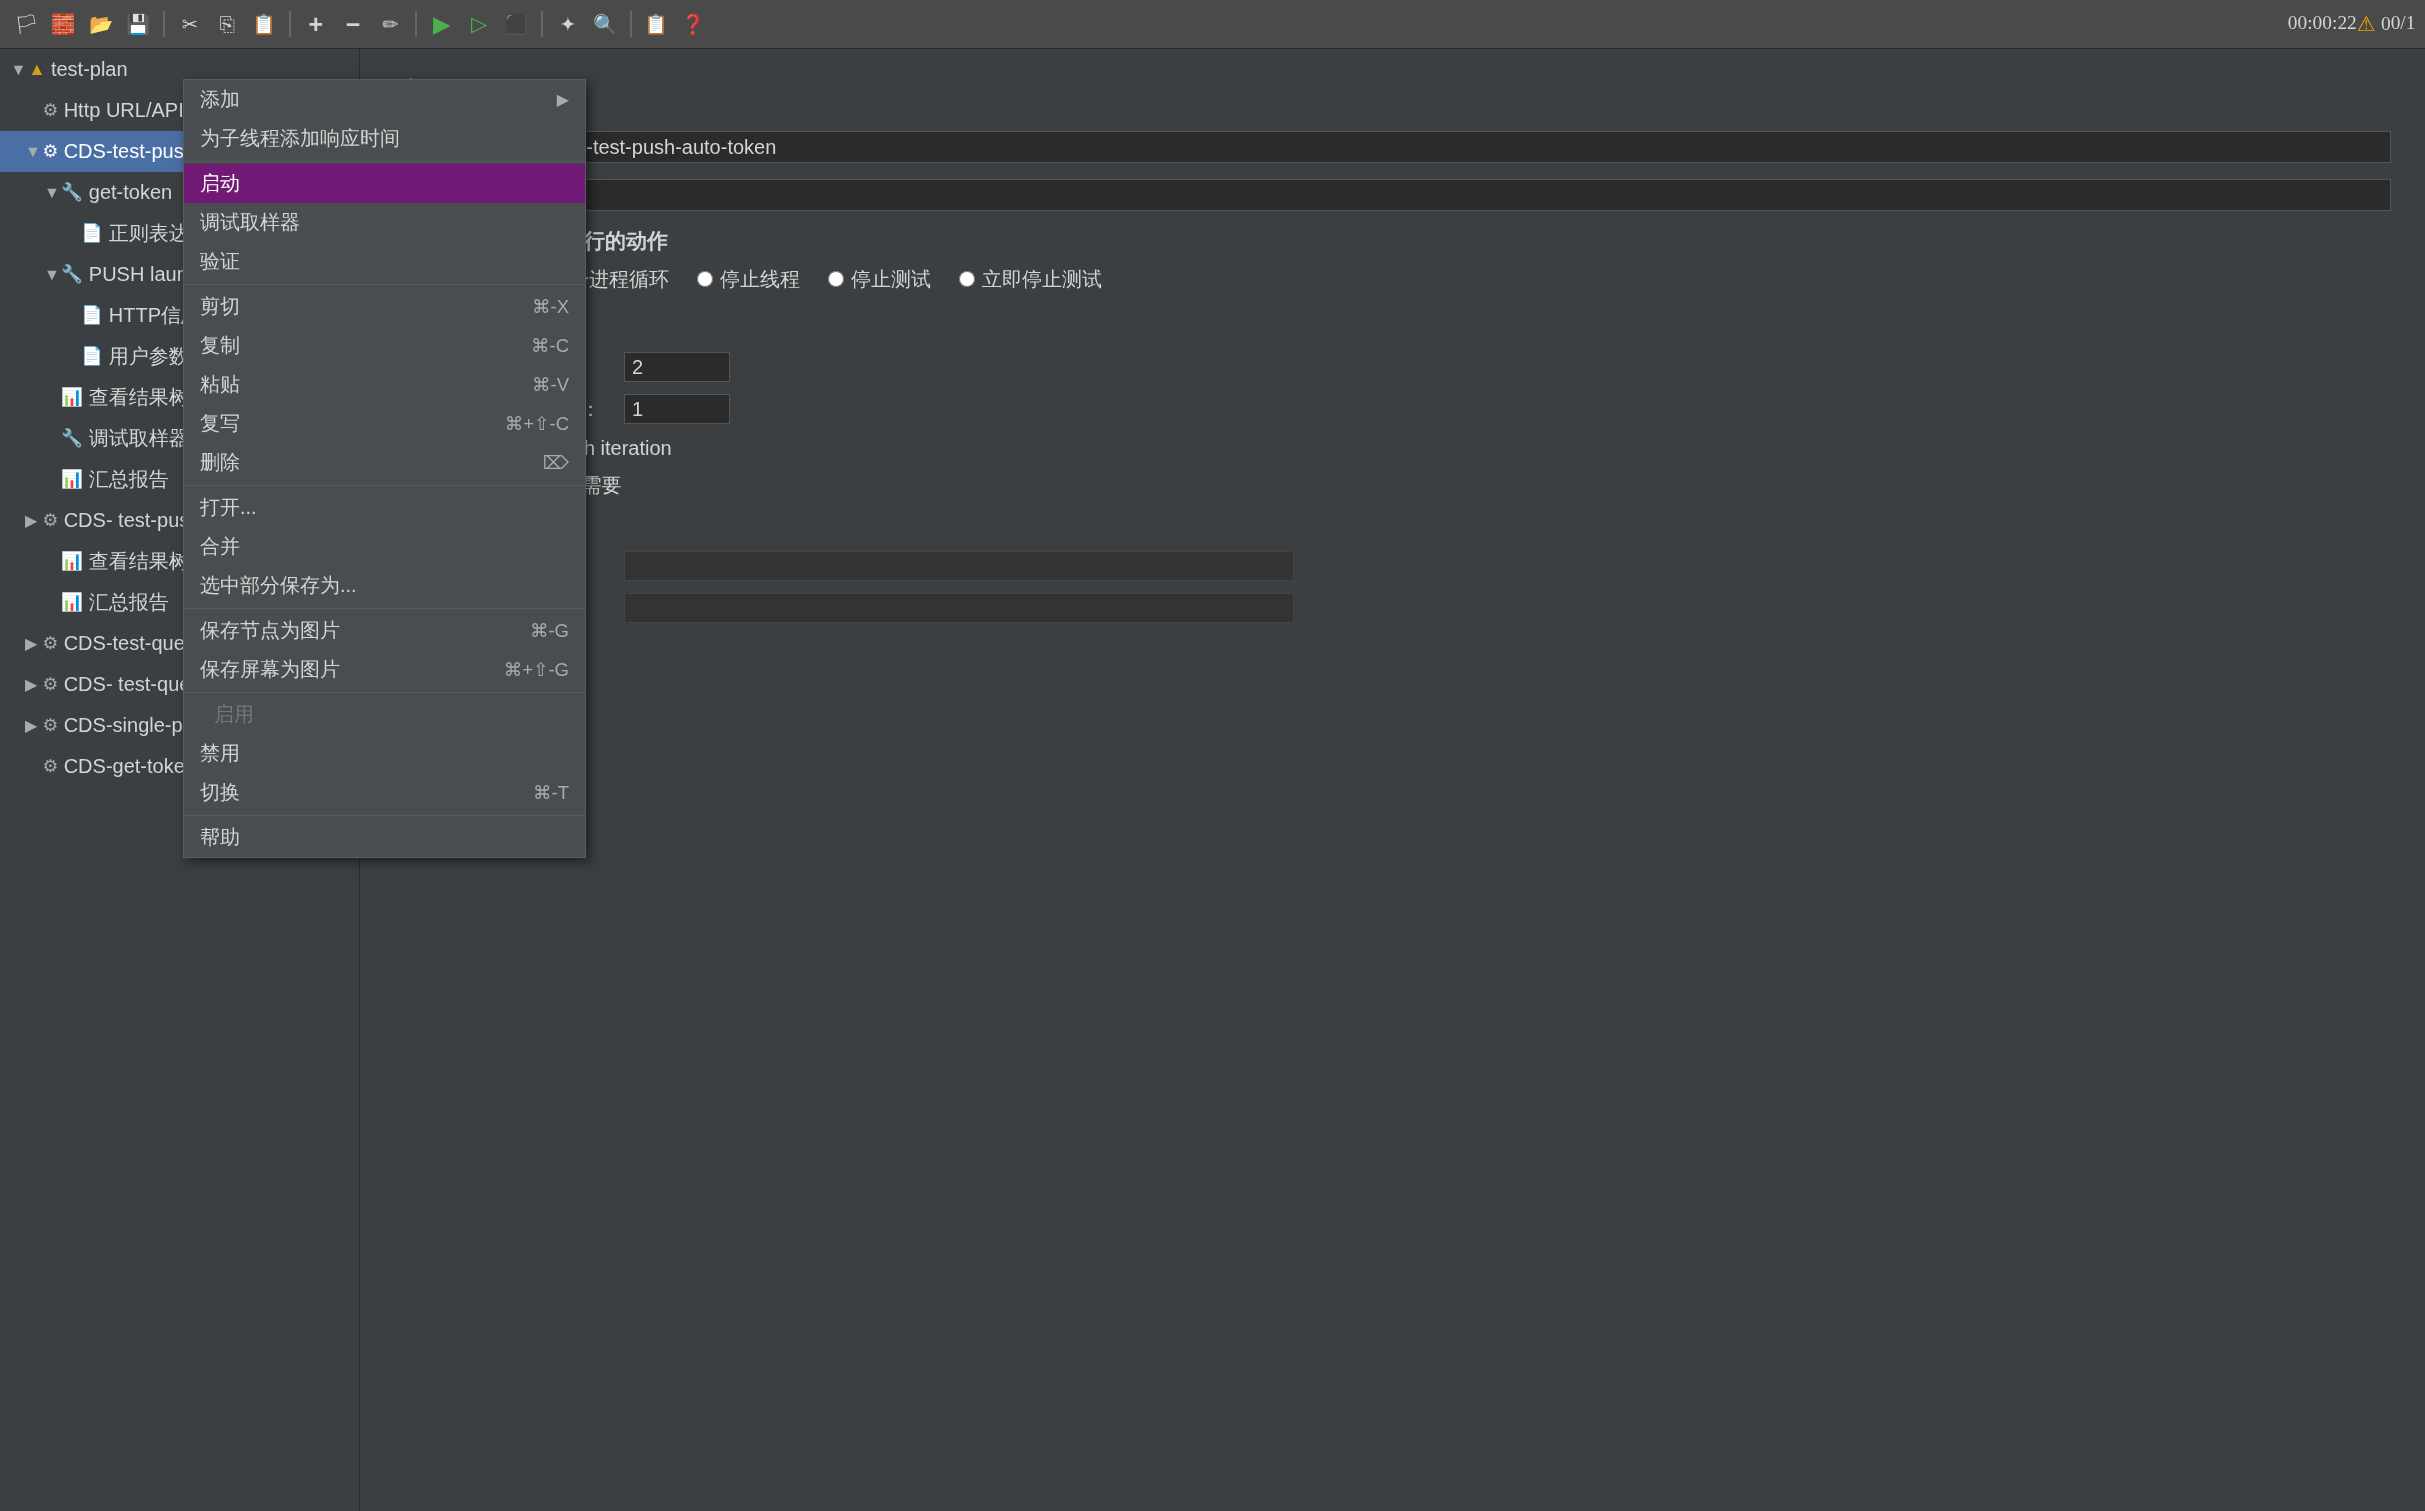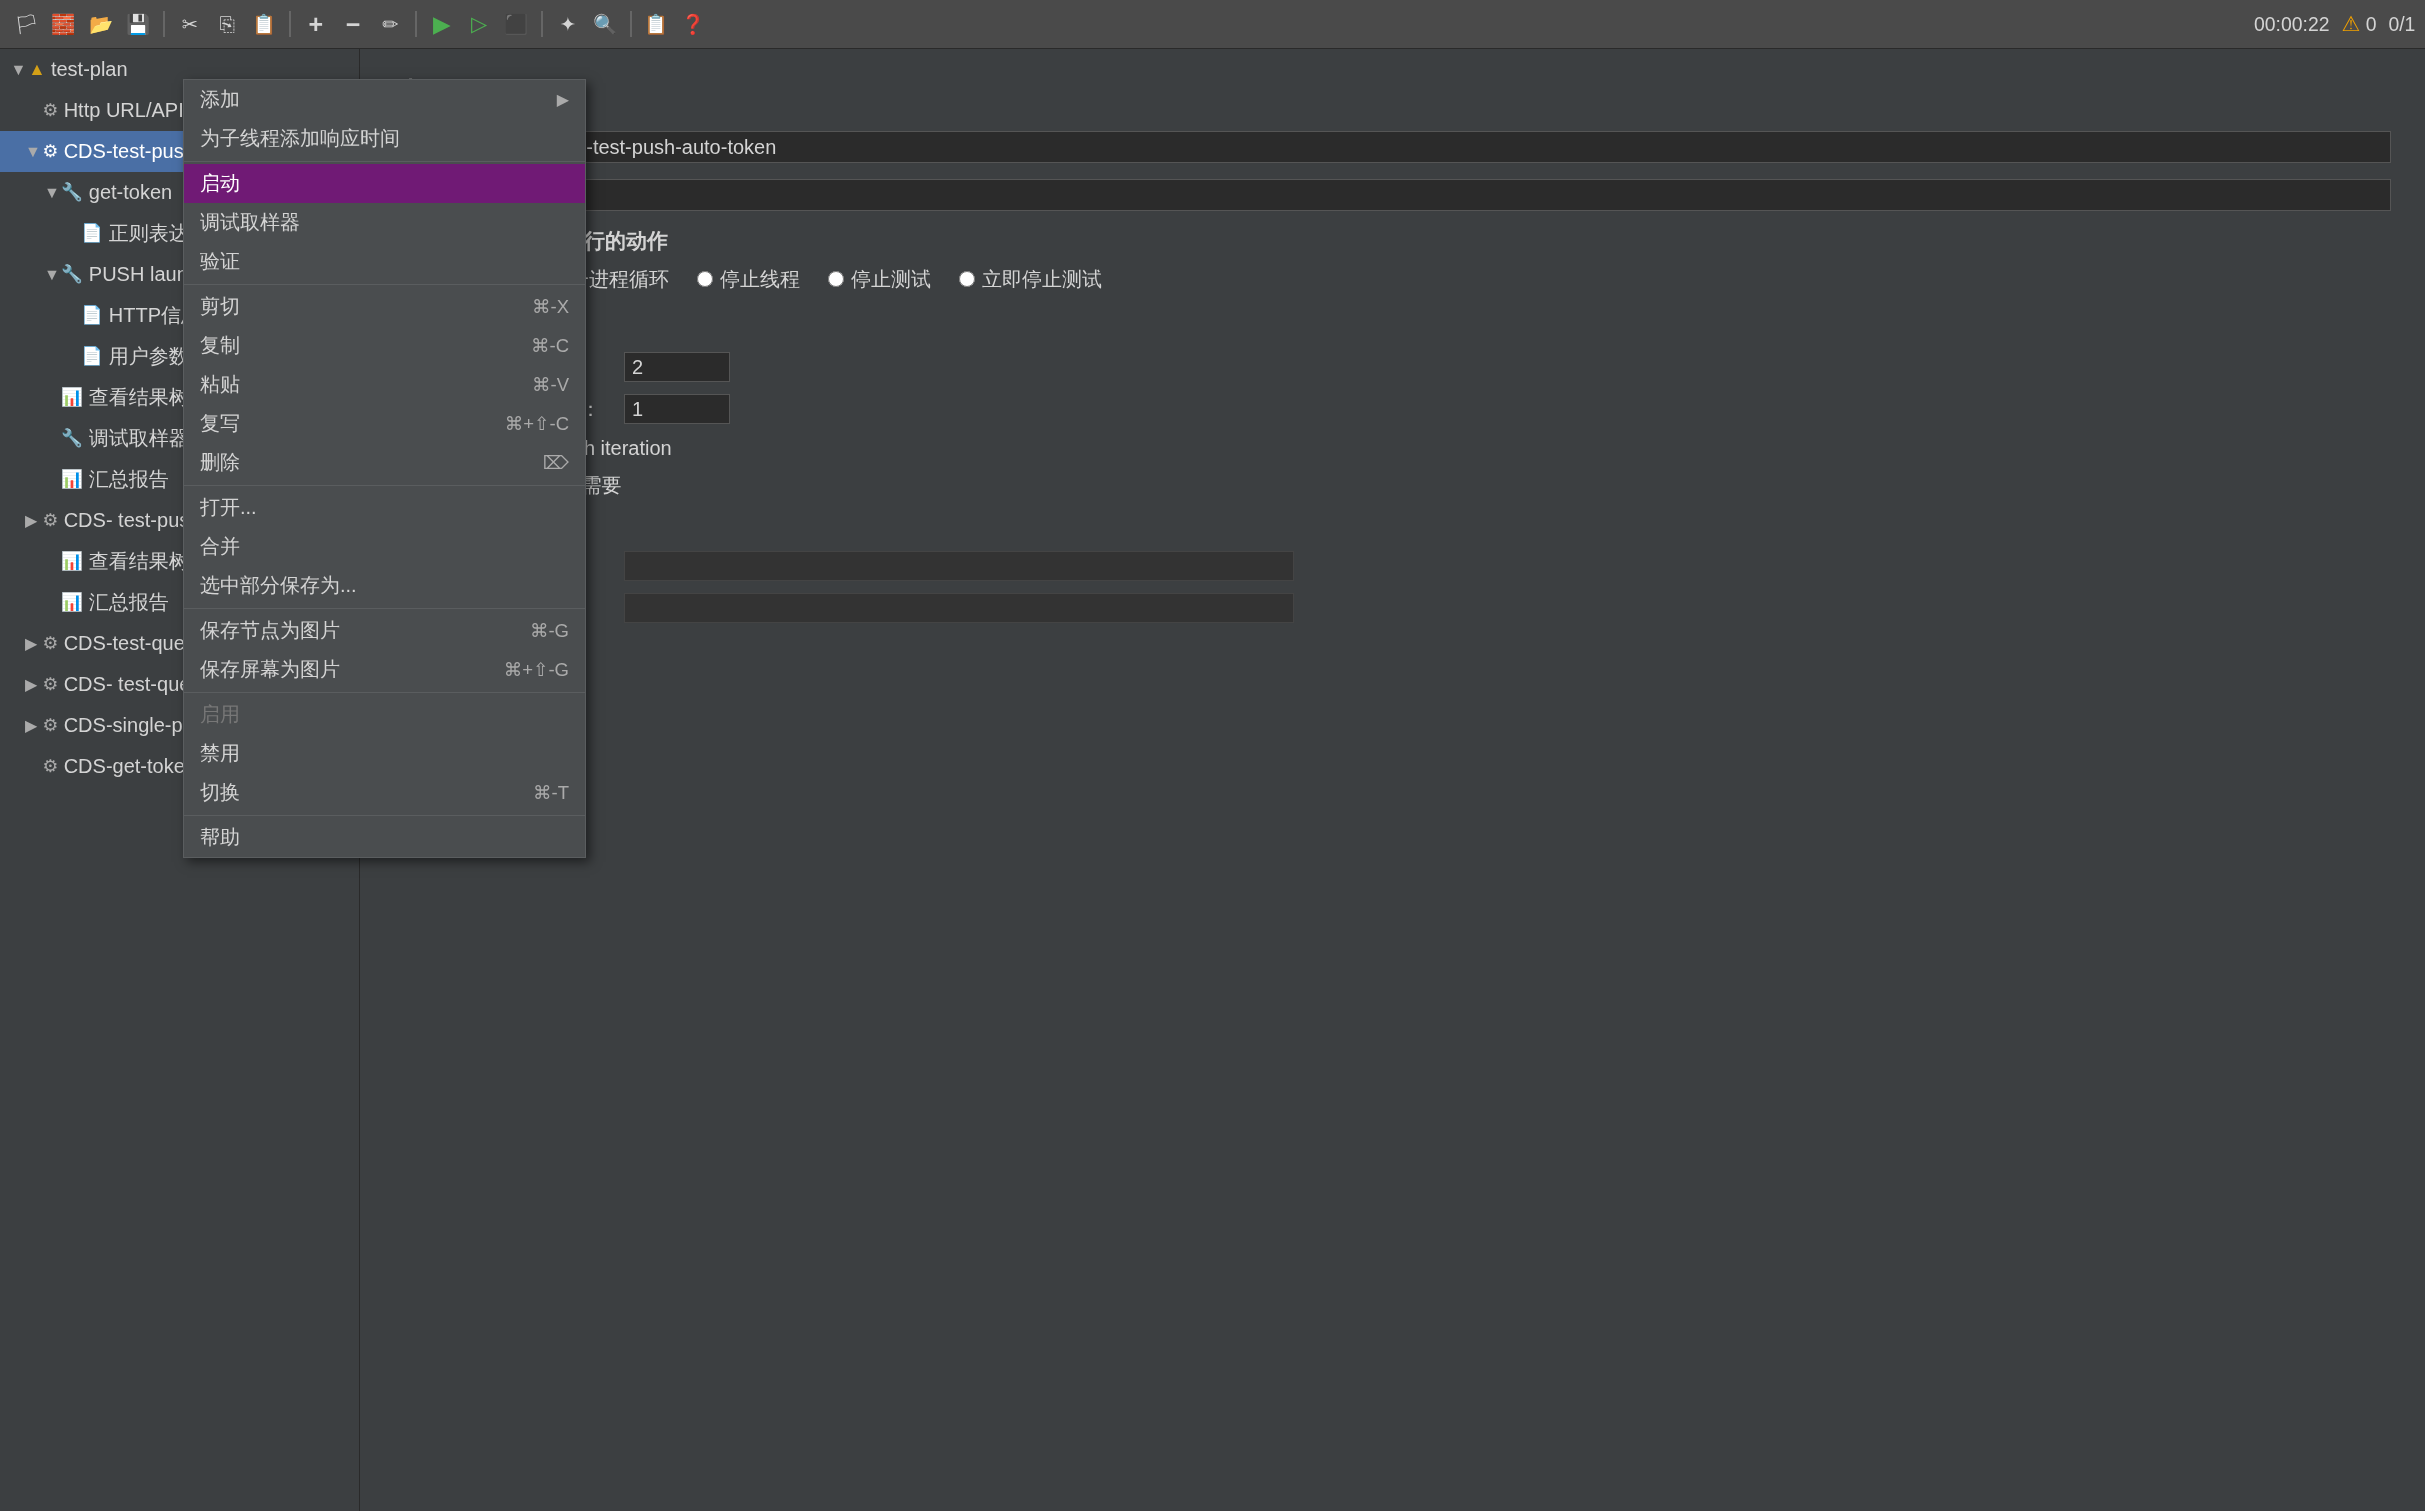--- a/index.html
+++ b/index.html
@@ -36,24 +36,25 @@
     }
     .toolbar-separator {
       width: 1.8px;
       height: 26.5px;
       background: #666;
       margin: 0 3.5px;
     }
     .toolbar-right {
       margin-left: auto;
       display: flex;
-      align-items: center;
-      gap: 12px;
+      align-items: flex-start;
+      gap: 0;
       font-size: 19.4px;
       color: #d4d4d4;
+      font-family: Liberation Serif, serif;
     }
     .warning-badge {
       display: flex;
       align-items: center;
       gap: 5.3px;
     }
     .warning-icon { color: #f0a000; font-size: 21px; }
     .counter-badge { font-size: 19.4px; color: #d4d4d4; }
 
     
@@ -114,21 +115,21 @@
     .menu-item {
       display: flex;
       align-items: center;
       justify-content: space-between;
       height: 39px;
       padding: 0 16px;
       cursor: pointer;
       color: #d4d4d4;
     }
     .menu-item.active { background: #701a75; color: #fff; }
-    .menu-item.disabled { color: #777; cursor: default; }
+    .menu-item.disabled { color: #777; cursor: default; margin-left: 14px; }
     .menu-separator {
       height: 0.9px;
       background: #5a5d5f;
       margin: 2.6px 0;
     }
     .menu-shortcut { color: #aaa; font-size: 18.5px; }
     .menu-arrow { color: #aaa; font-size: 16px; }
 
     
     #right-panel {

